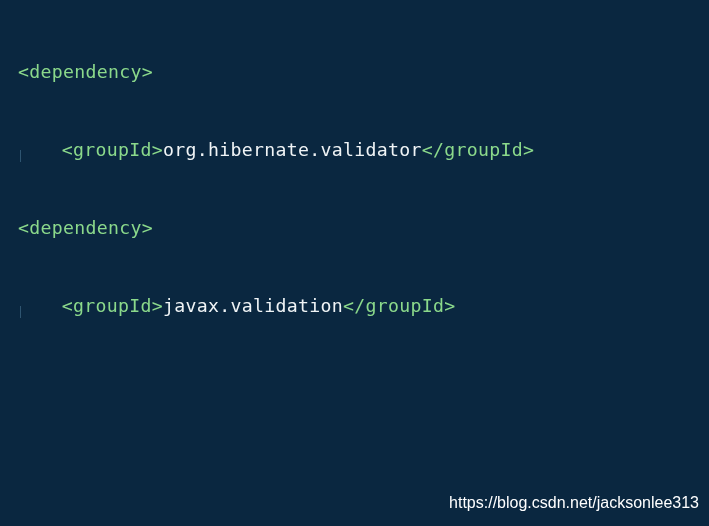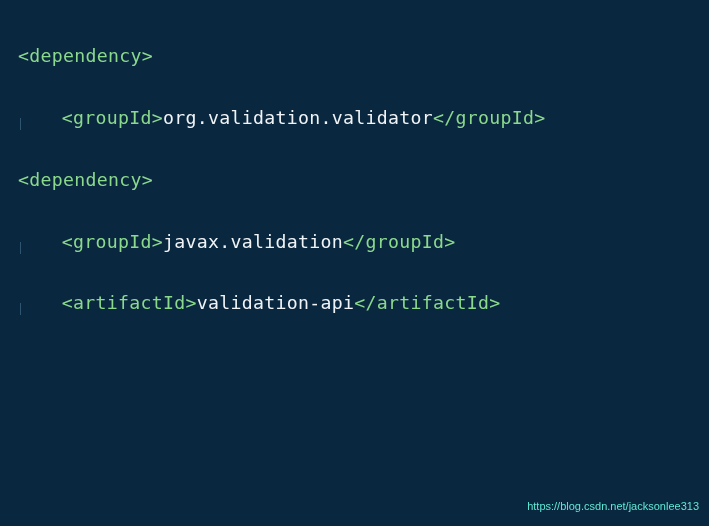--- a/index.html
+++ b/index.html
@@ -21,40 +21,39 @@
   .tag-name { color: #8bd98b; }
   .text-content { color: #f0f4f6; }
   .indent { display: inline-block; width: 4ch; position: relative; }
   .indent::before {
     content: "";
     position: absolute;
     left: 2px; top: -6px; bottom: -6px;
     width: 1px;
     background: rgba(90,140,170,0.45);
   }
-  .line { display: block; }
+  .line { display: block; margin-top: 16px; }
   .watermark {
     position: absolute;
     right: 10px;
     bottom: 10px;
     font-family: -apple-system, BlinkMacSystemFont, "Segoe UI", sans-serif;
-    font-size: 11px;
-    color: #5eead4;
+    font-size: 16px;
+    color: #ffffff;
     letter-spacing: 0;
   }
 </style>
 </head>
 <body>
 
 <div class="code">
 <span class="line"><span class="tag-bracket">&lt;</span><span class="tag-name">dependency</span><span class="tag-bracket">&gt;</span></span>
-<span class="line"><span class="indent"></span><span class="tag-bracket">&lt;</span><span class="tag-name">groupId</span><span class="tag-bracket">&gt;</span><span class="text-content">org.validation.validator</span><span class="tag-bracket">&lt;/</span><span class="tag-name">groupId</span><span class="tag-bracket">&gt;</span></span>
+<span class="line"><span class="indent"></span><span class="tag-bracket">&lt;</span><span class="tag-name">groupId</span><span class="tag-bracket">&gt;</span><span class="text-content">org.hibernate.validator</span><span class="tag-bracket">&lt;/</span><span class="tag-name">groupId</span><span class="tag-bracket">&gt;</span></span>
 <span class="line"><span class="tag-bracket">&lt;</span><span class="tag-name">dependency</span><span class="tag-bracket">&gt;</span></span>
 <span class="line"><span class="indent"></span><span class="tag-bracket">&lt;</span><span class="tag-name">groupId</span><span class="tag-bracket">&gt;</span><span class="text-content">javax.validation</span><span class="tag-bracket">&lt;/</span><span class="tag-name">groupId</span><span class="tag-bracket">&gt;</span></span>
-<span class="line"><span class="indent"></span><span class="tag-bracket">&lt;</span><span class="tag-name">artifactId</span><span class="tag-bracket">&gt;</span><span class="text-content">validation-api</span><span class="tag-bracket">&lt;/</span><span class="tag-name">artifactId</span><span class="tag-bracket">&gt;</span></span>
 
 
 
 
 
 
 
 </div>
 
 <div class="watermark">https://blog.csdn.net/jacksonlee313</div>

